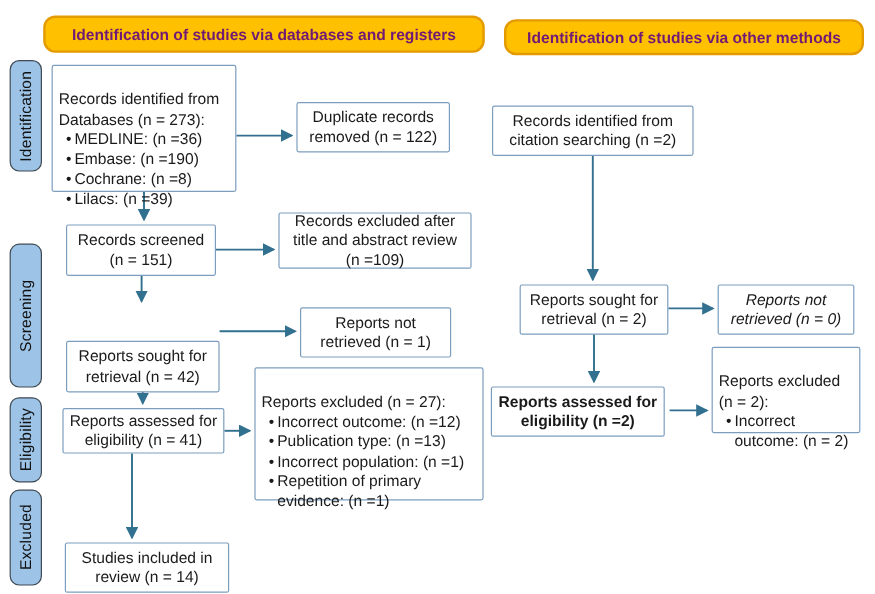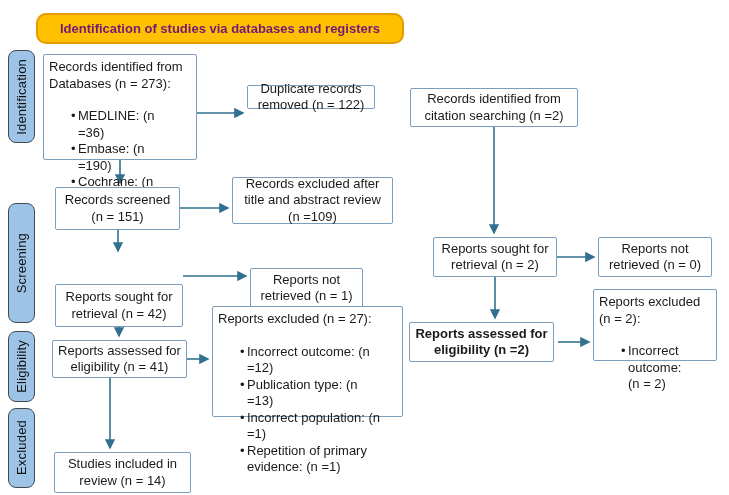--- a/index.html
+++ b/index.html
@@ -26,24 +26,24 @@
     background:var(--stage-fill);border:1.5px solid var(--stage-border);border-radius:8px;
     box-sizing:border-box;
   }
   .stage span{
     writing-mode:vertical-rl;transform:rotate(180deg);
     font-size:13px;letter-spacing:.2px;color:#111;white-space:nowrap;
   }
   .box{
     position:absolute;background:#fff;border:1.5px solid var(--box-border);
     box-sizing:border-box;font-size:13px;line-height:16.5px;z-index:2;border-radius:2px;
-    padding:4px 5px;
+    padding:20px 5px;
   }
   .box.center{display:flex;align-items:center;justify-content:center;text-align:center;}
-  .box ul{margin:16px;padding:0 0 0 6px;list-style:none;}
+  .box ul{margin:0;padding:0 0 0 6px;list-style:none;}
   .box li{padding-left:7px;position:relative;}
   .box li::before{content:"\2022";position:absolute;left:0;}
   svg.arrows{position:absolute;left:0;top:0;z-index:1;}
   svg.arrows line{stroke:var(--arrow);stroke-width:1.6;}
   svg.arrows marker path{fill:var(--arrow);}
 </style>
 </head>
 <body>
 
 <div class="canvas">
@@ -64,20 +64,21 @@
     <line x1="187" y1="359" x2="208" y2="359" marker-end="url(#arr)"></line>
     <line x1="110" y1="378" x2="110" y2="448" marker-end="url(#arr)"></line>
 
     <line x1="494" y1="127" x2="494" y2="233" marker-end="url(#arr)"></line>
     <line x1="557" y1="257" x2="594" y2="257" marker-end="url(#arr)"></line>
     <line x1="495" y1="277" x2="495" y2="318" marker-end="url(#arr)"></line>
     <line x1="558" y1="342" x2="589" y2="342" marker-end="url(#arr)"></line>
   </svg>
 
   <div class="hdr" style="left:36px;top:13px;width:368px;height:31px;">Identification of studies via databases and registers</div>
+  <div class="hdr" style="left:420px;top:16px;width:300px;height:30px;">Identification of studies via other methods</div>
 
   <div class="stage" style="top:50px;height:93px;">
     <span>Identification</span>
   </div>
   <div class="stage" style="top:203px;height:120px;">
     <span>Screening</span>
   </div>
   <div class="stage" style="top:331px;height:71px;">
     <span>Eligibility</span>
   </div>
@@ -96,41 +97,41 @@
   </div>
 
   <div class="box center" style="left:247px;top:85px;width:128px;height:24px;">Duplicate records removed (n = 122)</div>
 
   <div class="box center" style="left:55px;top:187px;width:125px;height:43px;">Records screened (n = 151)</div>
 
   <div class="box center" style="left:232px;top:177px;width:161px;height:47px;">Records excluded after title and abstract review (n =109)</div>
 
   <div class="box center" style="left:55px;top:255px;width:128px;height:43px;margin-top:29px;">Reports sought for retrieval (n = 42)</div>
 
-  <div class="box center" style="left:250px;top:256px;width:113px;height:40px;margin-top:12px;">Reports not retrieved (n = 1)</div>
+  <div class="box center" style="left:250px;top:256px;width:126px;height:40px;">Reports not retrieved (n = 1)</div>
 
   <div class="box center" style="left:52px;top:340px;width:135px;height:38px;padding:0 3px;">Reports assessed for eligibility (n = 41)</div>
 
   <div class="box" style="left:212px;top:306px;width:191px;height:111px;">
     <div>Reports excluded (n = 27):</div>
     <ul>
       <li>Incorrect outcome: (n =12)</li>
       <li>Publication type: (n =13)</li>
       <li>Incorrect population: (n =1)</li>
       <li>Repetition of primary evidence: (n =1)</li>
     </ul>
   </div>
 
   <div class="box center" style="left:54px;top:452px;width:137px;height:41px;">Studies included in review (n = 14)</div>
 
   <div class="box center" style="left:410px;top:88px;width:168px;height:39px;">Records identified from citation searching (n =2)</div>
 
   <div class="box center" style="left:433px;top:237px;width:124px;height:40px;">Reports sought for retrieval (n = 2)</div>
 
-  <div class="box center" style="left:598px;top:237px;width:114px;height:40px;">Reports not retrieved (n = 0)</div>
+  <div class="box center" style="left:598px;top:237px;width:114px;height:40px;font-style:italic;">Reports not retrieved (n = 0)</div>
 
   <div class="box center" style="left:409px;top:322px;width:145px;height:40px;font-weight:bold;">Reports assessed for eligibility (n =2)</div>
 
   <div class="box" style="left:593px;top:289px;width:124px;height:72px;">
     <div>Reports excluded (n = 2):</div>
     <ul>
       <li>Incorrect outcome: (n = 2)</li>
     </ul>
   </div>
 

